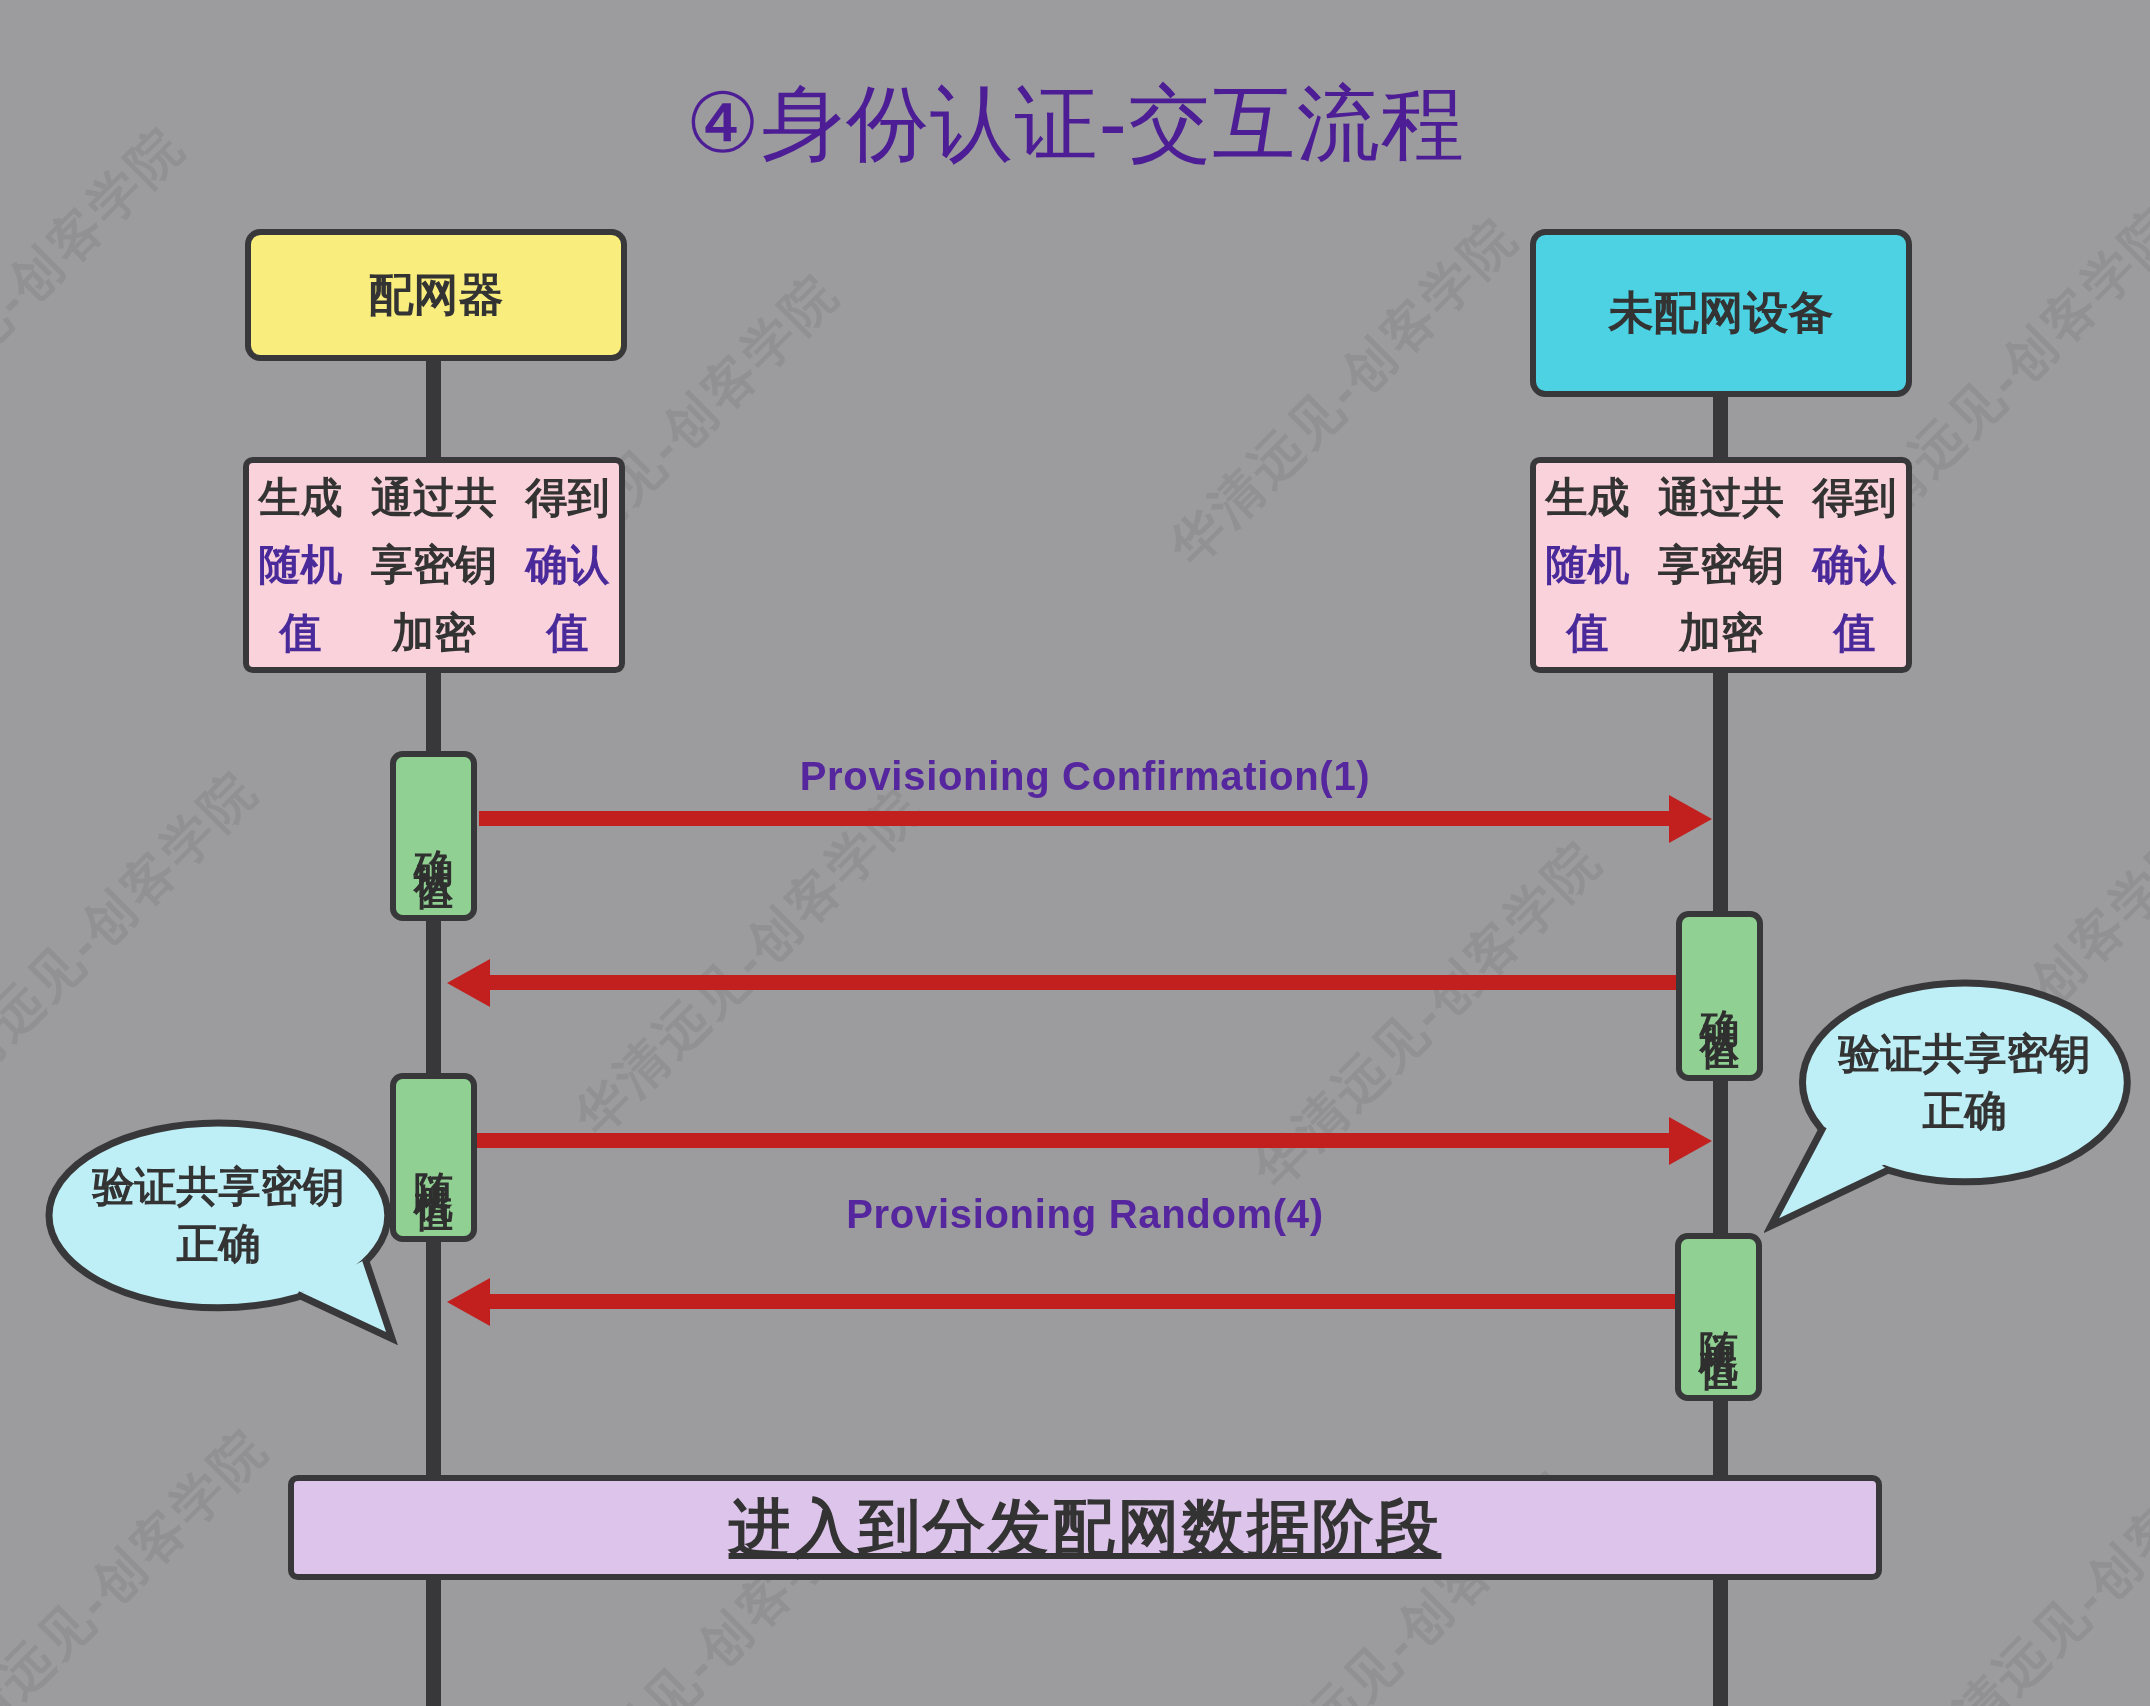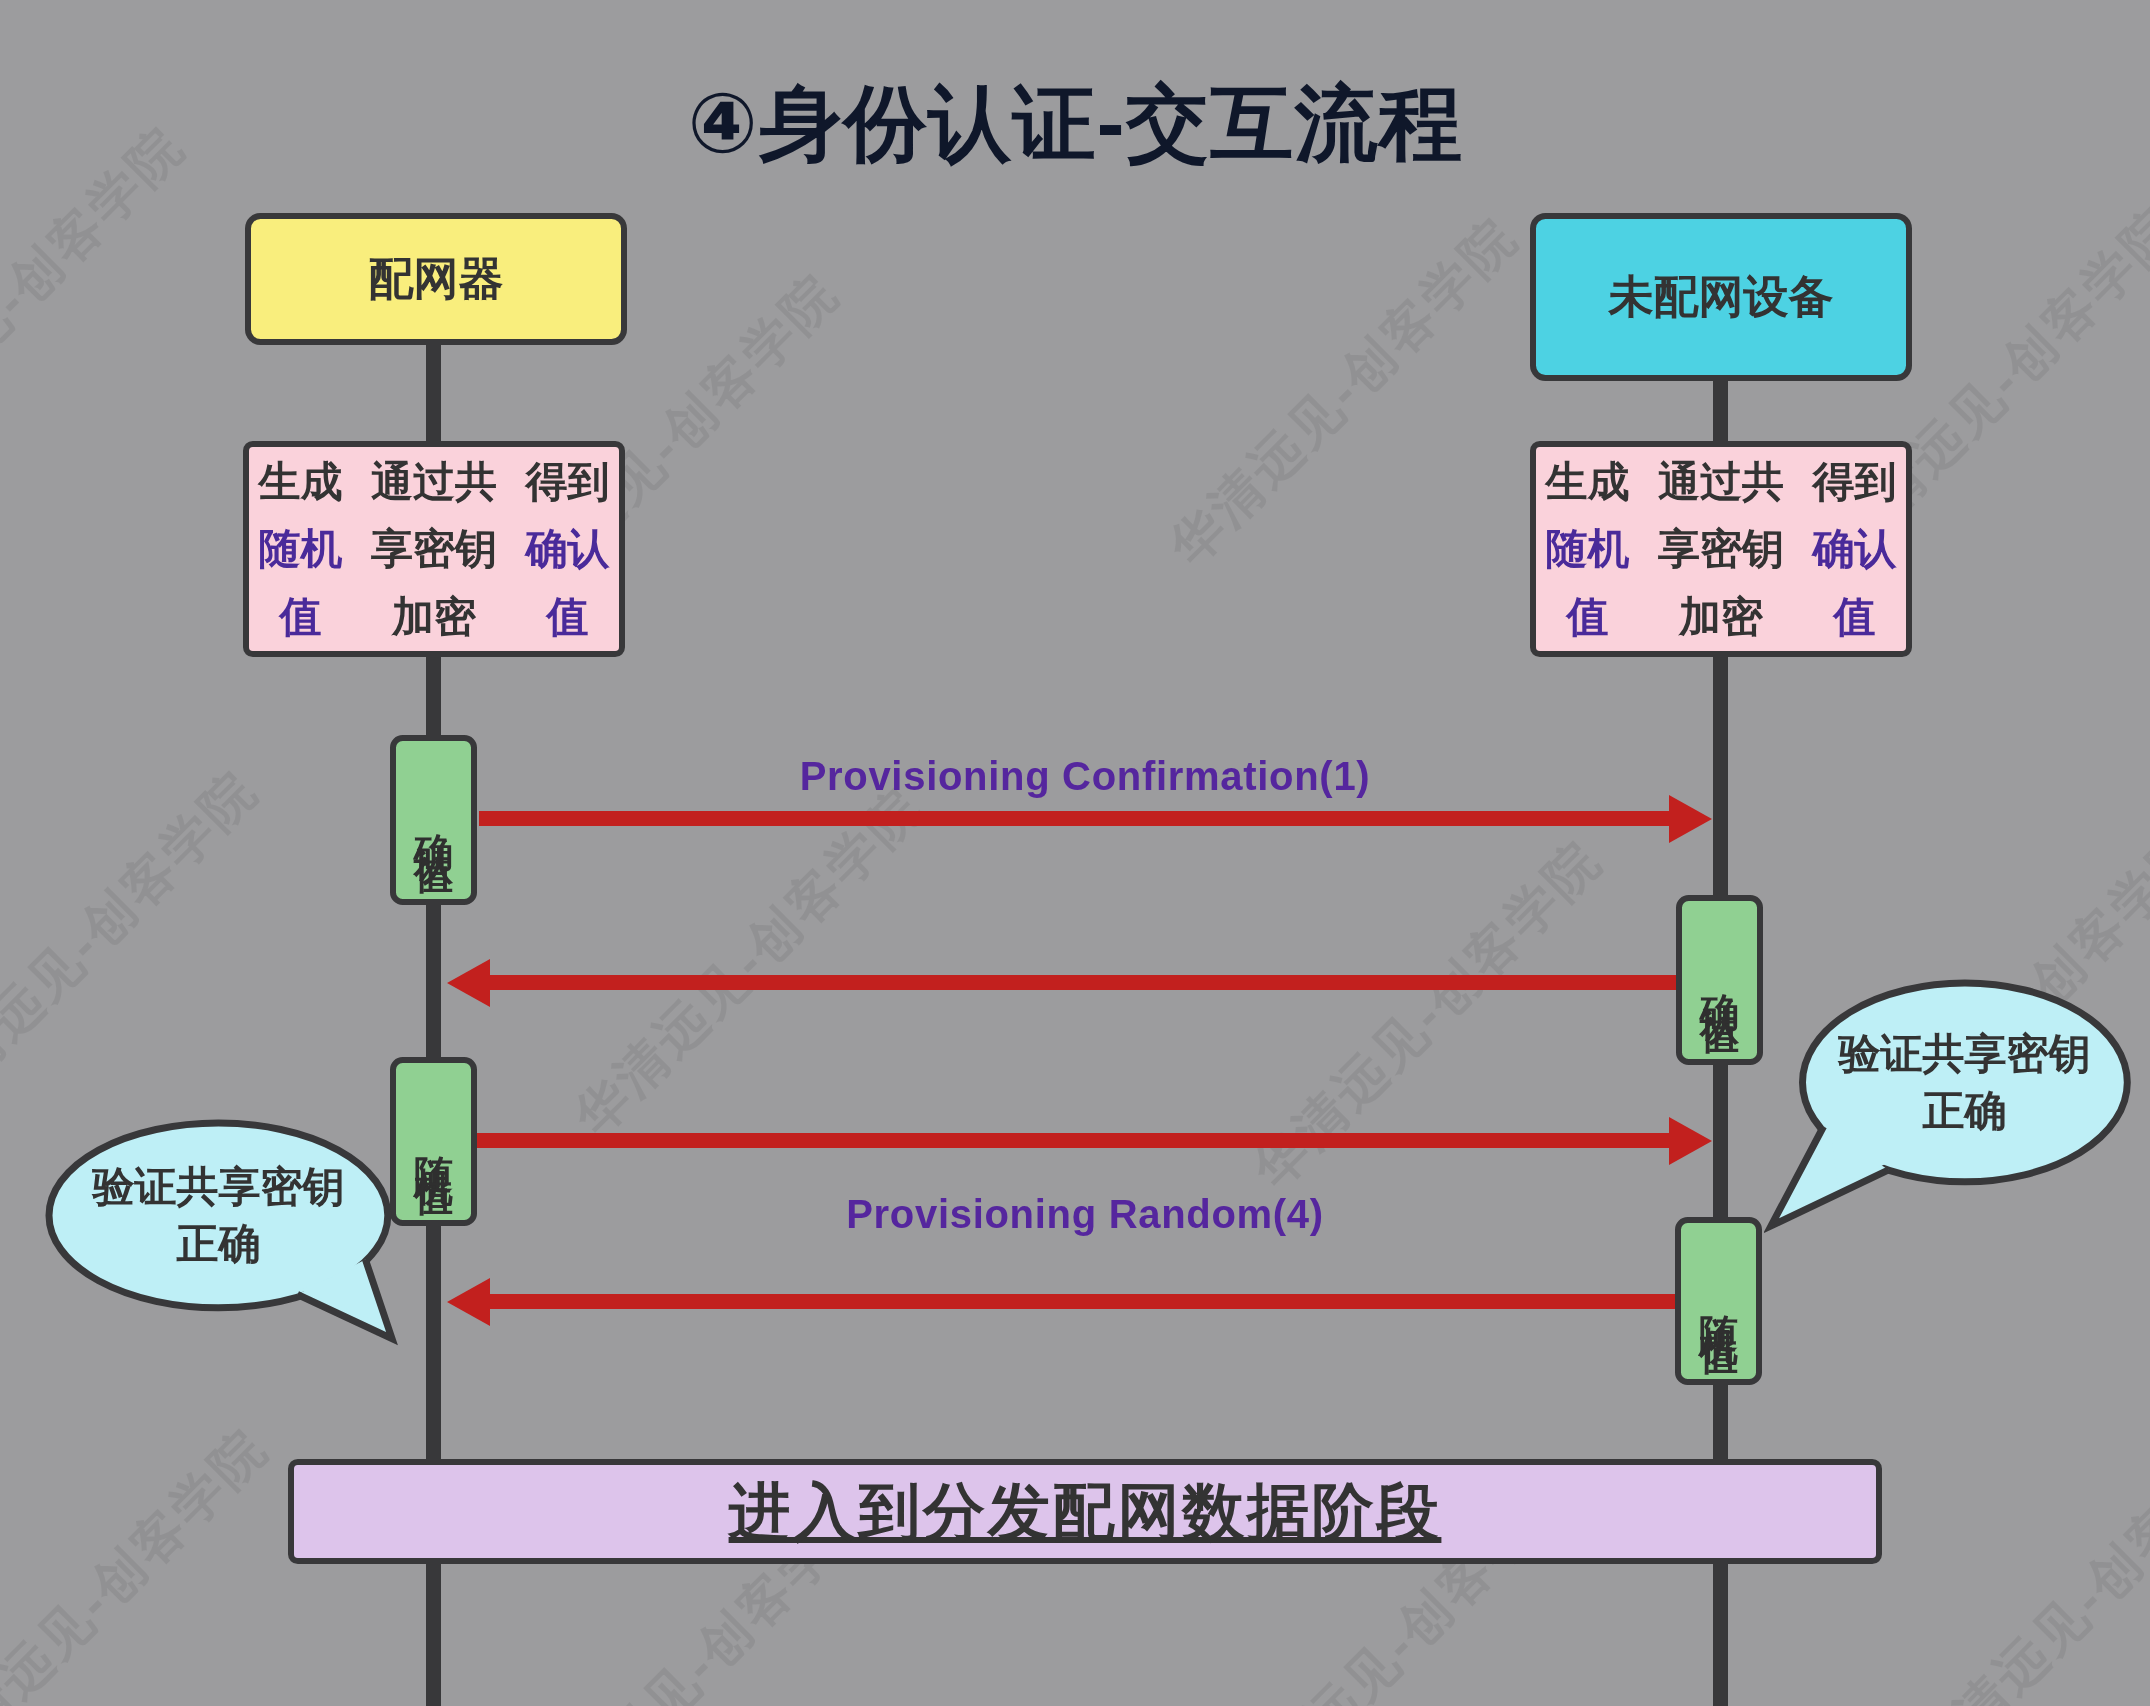--- a/index.html
+++ b/index.html
@@ -11,30 +11,30 @@
   
   .wm{
     position:absolute;white-space:nowrap;font-size:52px;font-weight:bold;
     color:#3c3c3c;opacity:0.10;letter-spacing:3.5px;
     transform:translate(-50%,-50%) rotate(-45deg);
     pointer-events:none;
   }
   
   .title{
     position:absolute;left:0;top:69px;width:100%;text-align:center;
-    font-size:83px;font-weight:700;color:#0f172a;letter-spacing:1.4px;
+    font-size:83px;font-weight:400;color:#4c1d95;letter-spacing:1.4px;
   }
   
   .lifeline{position:absolute;width:15.4px;background:#38383a;}
   .lifeline.left{left:426px;top:335px;height:1372px;}
   .lifeline.right{left:1713px;top:335px;height:1372px;}
   
   .box{
     position:absolute;box-sizing:border-box;border:6.3px solid #38383a;
-    display:flex;align-items:center;justify-content:center;text-align:center;
+    display:flex;align-items:center;justify-content:center;text-align:center;margin-top:16px;
   }
   .hdr{border-radius:15.4px;font-size:45px;font-weight:800;color:#333;}
   .hdr.left{left:245px;top:213px;width:382px;height:132px;background:#f9ee7d;}
   .hdr.right{left:1530px;top:213px;width:382px;height:168px;background:#4dd2e3;}
   .note{
     border-radius:9.8px;background:#fad2db;color:#333;
     font-size:42px;font-weight:800;line-height:1.6;
     flex-direction:row;
   }
   .note.left{left:243px;top:441px;width:382px;height:216px;}

